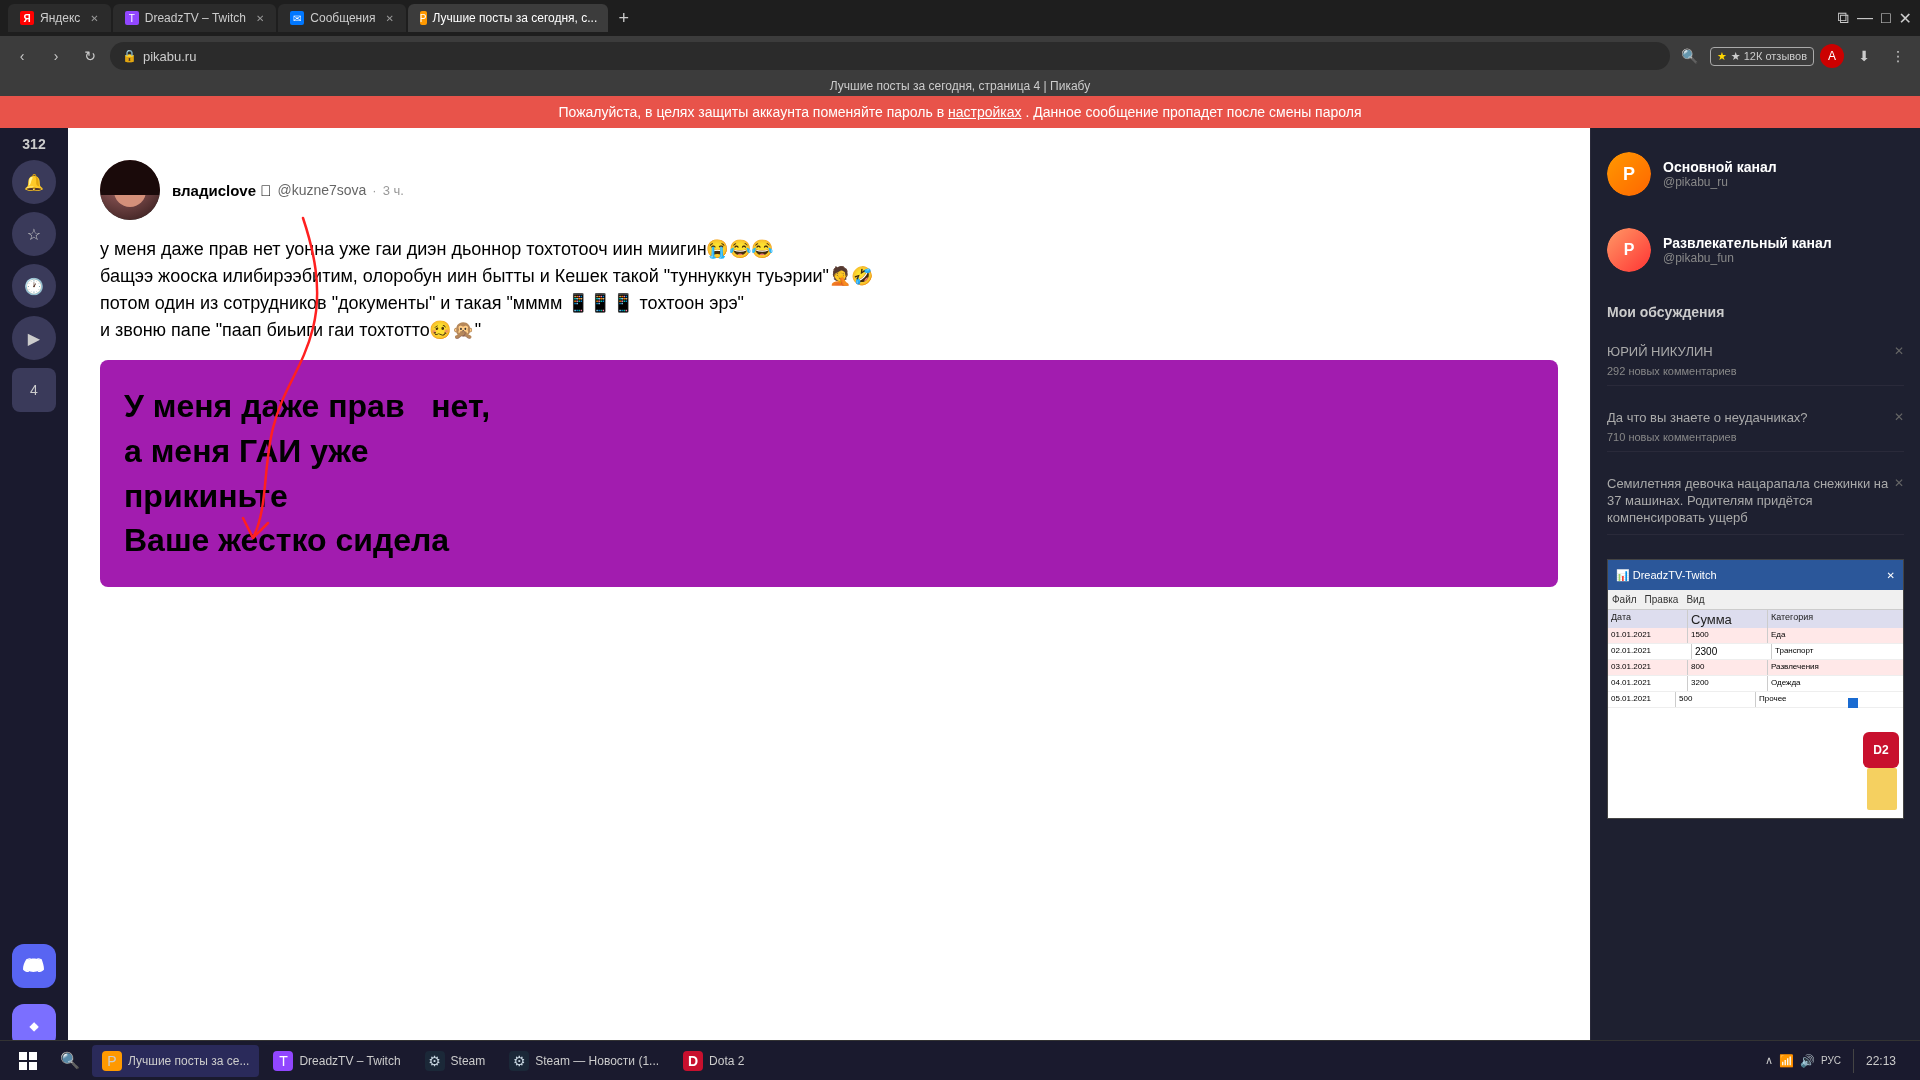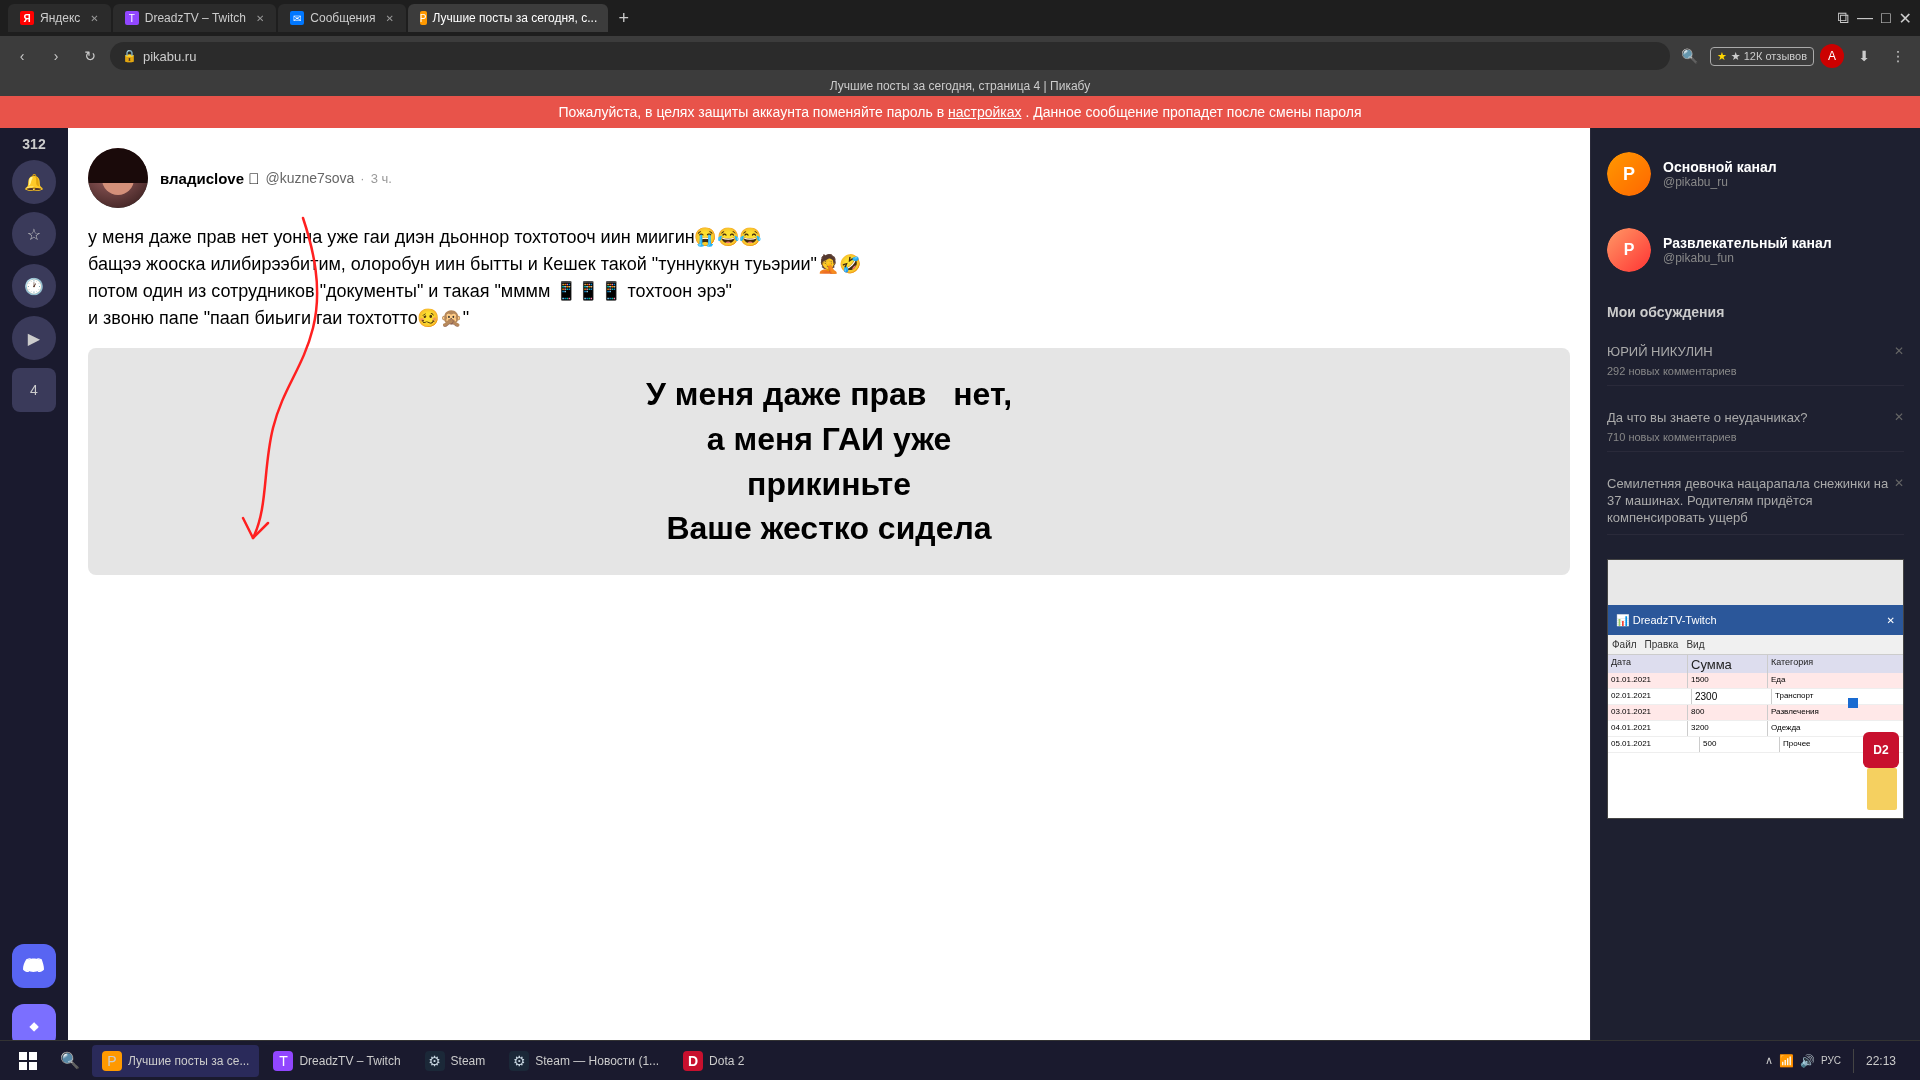--- a/index.html
+++ b/index.html
@@ -20,26 +20,26 @@
     
     .alert-banner { background: #e8534a; color: white; text-align: center; padding: 8px; font-size: 14px; width: 100%; }
     .alert-banner a { color: white; text-decoration: underline; }
 
     
     .main-area { display: flex; width: 100%; height: calc(1080px - 36px - 40px - 36px - 40px); }
 
     
     .left-sidebar { width: 68px; background: #1a1a2e; display: flex; flex-direction: column; align-items: center; padding: 8px 0; gap: 8px; }
     .sidebar-num { color: #ccc; font-size: 14px; font-weight: bold; }
-    .post-body { padding: 20px; flex: 1; }
+    .post-body { padding: 32px; flex: 1; }
     .post-header { display: flex; align-items: center; gap: 12px; margin-bottom: 16px; }
     .avatar { width: 60px; height: 60px; border-radius: 50%; overflow: hidden; background: #555; flex-shrink: 0; }
     .post-meta { display: flex; flex-direction: column; }
     .post-text { font-size: 18px; color: #000; line-height: 1.5; margin-bottom: 16px; }
-    .post-image-text { background: #e5e5e5; border-radius: 8px; padding: 24px; text-align: center; font-size: 32px; font-weight: bold; color: #000; line-height: 1.4; margin-top: 16px; }
+    .post-image-text { background: #a21caf; border-radius: 8px; padding: 24px; font-size: 32px; font-weight: bold; color: #000; line-height: 1.4; margin-top: 16px; }
 
     
     .right-sidebar { width: 330px; background: #1e2030; border-left: 1px solid #2a2a3a; padding: 16px; display: flex; flex-direction: column; gap: 16px; overflow: hidden; }
     .channel-item { display: flex; align-items: center; gap: 12px; padding: 8px 0; }
     .channel-icon { width: 44px; height: 44px; border-radius: 50%; overflow: hidden; flex-shrink: 0; }
     .channel-icon-inner { width: 44px; height: 44px; border-radius: 50%; display: flex; align-items: center; justify-content: center; }
     .channel-name { font-weight: bold; color: #fff; font-size: 14px; }
     .channel-handle { color: #888; font-size: 12px; }
     .section-title { color: #ccc; font-size: 14px; font-weight: bold; margin-top: 8px; }
     .discussion-item { border-bottom: 1px solid #2a2a3a; padding: 8px 0; position: relative; }
@@ -250,21 +250,21 @@
       <span class="discussion-close">✕</span>
     </div>
 
     <div class="discussion-item">
       <div class="discussion-title">Семилетняя девочка нацарапала снежинки на 37 машинах. Родителям придётся компенсировать ущерб</div>
       <span class="discussion-close">✕</span>
     </div>
 
     <div style="position:relative;margin-top:8px;border:1px solid #444;background:#e8e8e8;height:260px;overflow:hidden;">
 
-      <div style="background:#2b579a;height:30px;display:flex;align-items:center;padding:0 8px;gap:8px;margin-top:45px;">
+      <div style="background:#2b579a;height:30px;display:flex;align-items:center;padding:0 8px;gap:8px;">
         <span style="color:white;font-size:11px;">📊 DreadzTV-Twitch</span>
         <span style="margin-left:auto;color:white;font-size:10px;cursor:pointer;">✕</span>
       </div>
       <div style="background:#f0f0f0;height:20px;display:flex;align-items:center;padding:0 4px;border-bottom:1px solid #ccc;">
         <div style="display:flex;gap:8px;">
           <span style="font-size:10px;color:#333;cursor:pointer;">Файл</span>
           <span style="font-size:10px;color:#333;cursor:pointer;">Правка</span>
           <span style="font-size:10px;color:#333;cursor:pointer;">Вид</span>
         </div>
       </div>
@@ -291,21 +291,21 @@
           <div style="width:80px;border-right:1px solid #ccc;font-size:8px;padding:2px 3px;">03.01.2021</div>
           <div style="width:80px;border-right:1px solid #ccc;font-size:8px;padding:2px 3px;">800</div>
           <div style="flex:1;font-size:8px;padding:2px 3px;">Развлечения</div>
         </div>
         <div style="display:flex;height:16px;border-bottom:1px solid #eee;">
           <div style="width:80px;border-right:1px solid #ccc;font-size:8px;padding:2px 3px;">04.01.2021</div>
           <div style="width:80px;border-right:1px solid #ccc;font-size:8px;padding:2px 3px;">3200</div>
           <div style="flex:1;font-size:8px;padding:2px 3px;">Одежда</div>
         </div>
         <div style="display:flex;height:16px;border-bottom:1px solid #eee;">
-          <div style="width:92px;border-right:1px solid #ccc;font-size:8px;padding:2px 3px;">05.01.2021</div>
+          <div style="width:68px;border-right:1px solid #ccc;font-size:8px;padding:2px 3px;">05.01.2021</div>
           <div style="width:80px;border-right:1px solid #ccc;font-size:8px;padding:2px 3px;">500</div>
           <div style="flex:1;font-size:8px;padding:2px 3px;">Прочее</div>
         </div>
 
         <div style="position:absolute;right:45px;bottom:110px;width:10px;height:10px;background:#1a6bd1;border-radius:50;"></div>
 
         <div style="position:absolute;right:4px;bottom:50px;width:36px;height:36px;background:#c8102e;border-radius:6px;display:flex;align-items:center;justify-content:center;color:white;font-size:12px;font-weight:bold;">D2</div>
 
         <div style="position:absolute;right:6px;bottom:8px;width:30px;height:42px;background:#f5d060;border-radius:2px;"></div>
       </div>

